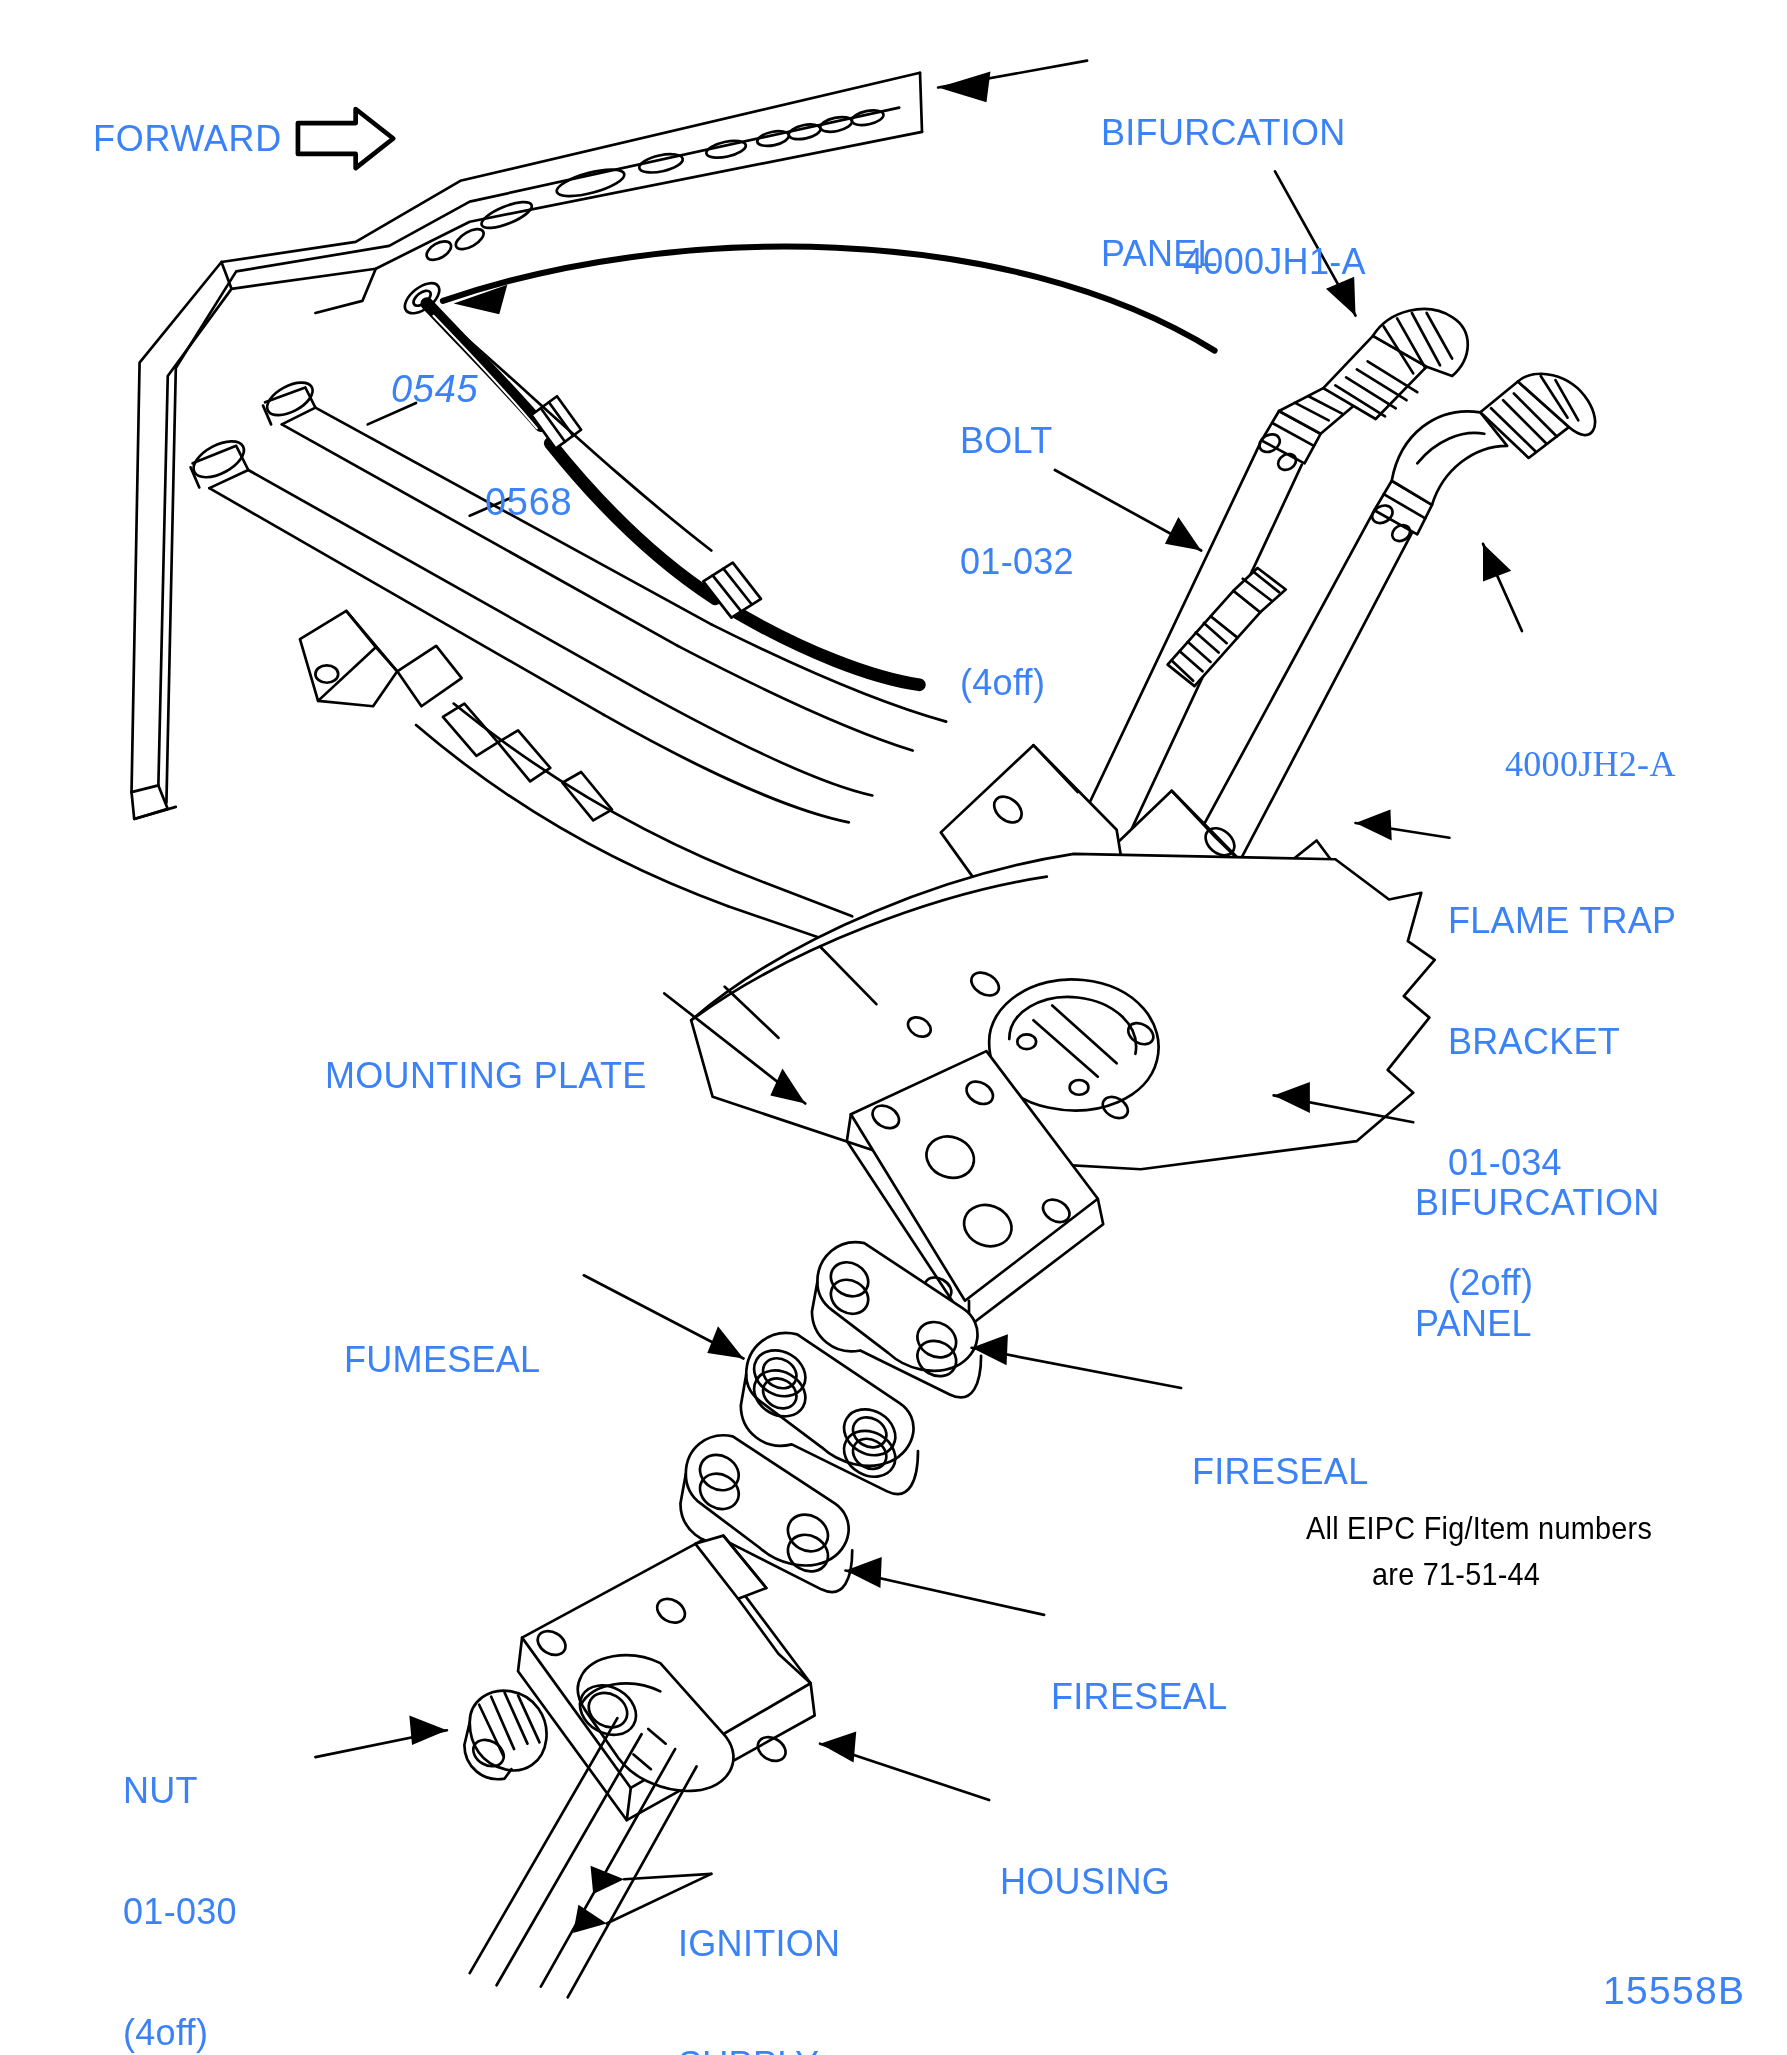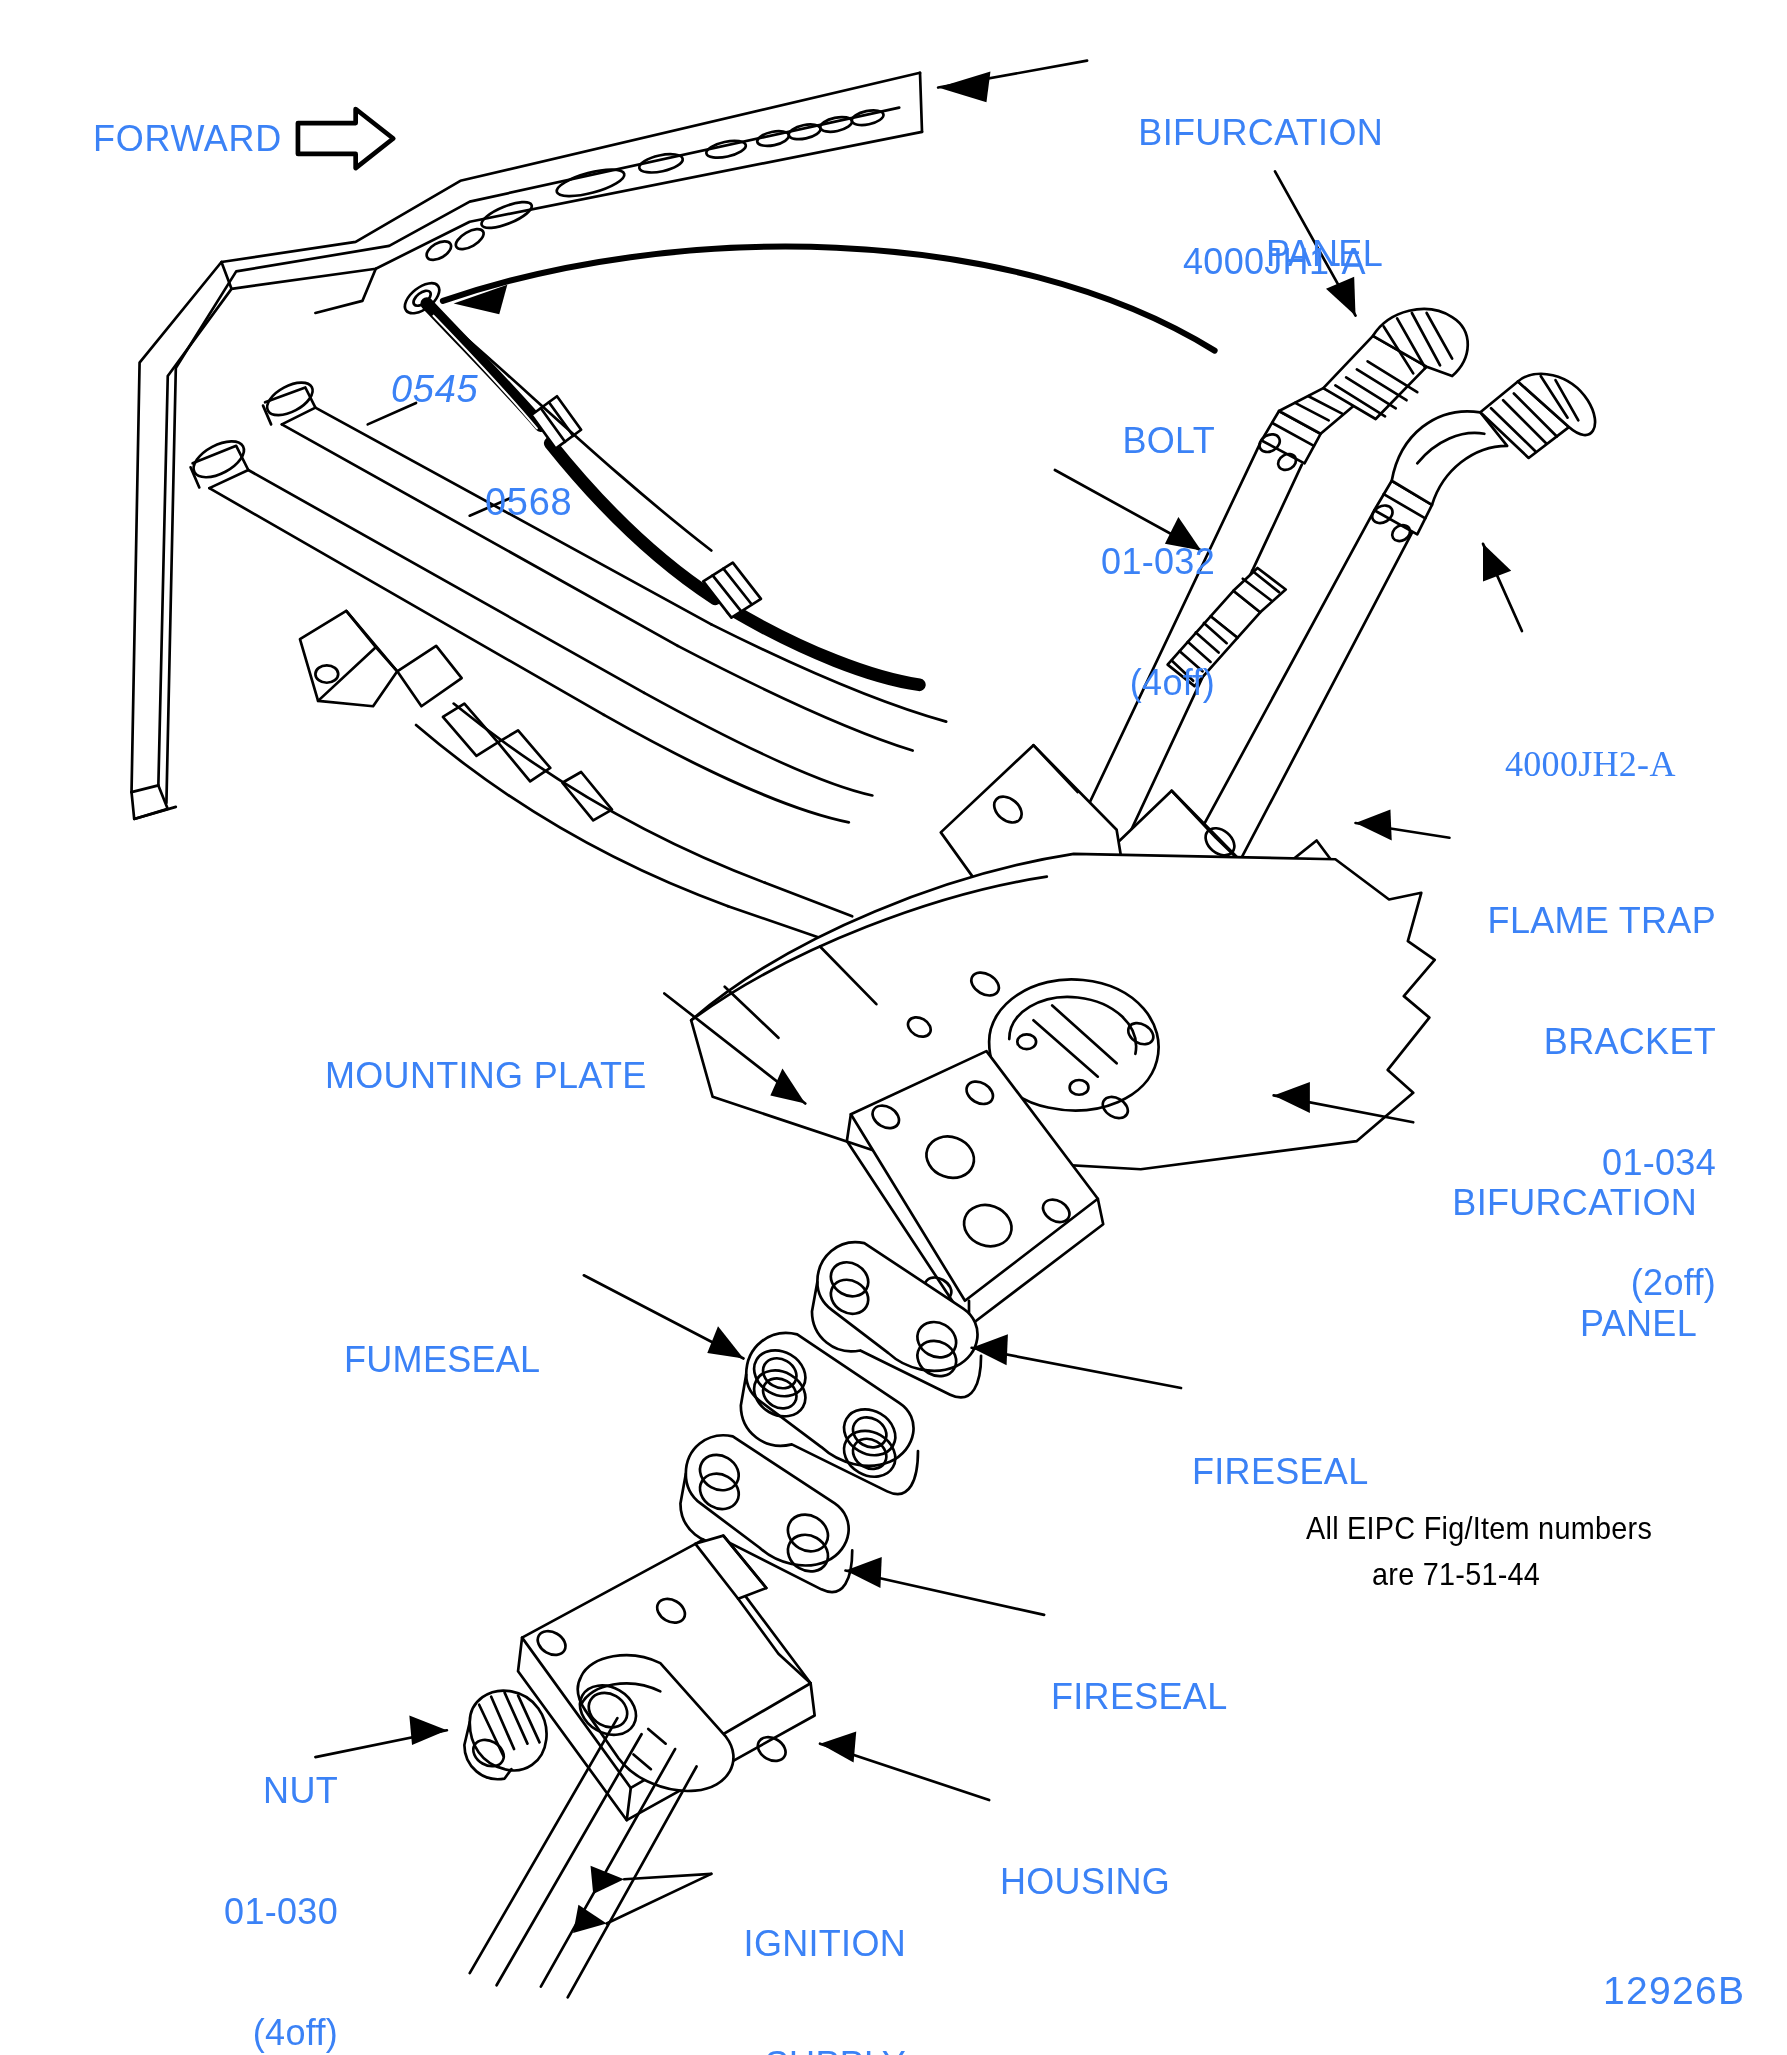--- a/index.html
+++ b/index.html
@@ -22,21 +22,21 @@
   }
   .big{font-size:36px;}
   .num{font-size:38px;letter-spacing:0.7px;}
   .note{
     font-family:"Liberation Sans",sans-serif;
     font-size:32px;
     letter-spacing:0.3px;
     transform:scaleX(0.9);
     transform-origin:left top;
   }
-  .ctr{text-align:right;}
+  .ctr{text-align:left;}
   .drawno{font-size:39px;letter-spacing:1.3px;}
 </style>
 </head>
 <body>
 
 <div id="sheet">
 
   <svg id="art" viewBox="0 0 2663 3063" xmlns="http://www.w3.org/2000/svg">
     <defs>
       <marker id="ah" markerWidth="13" markerHeight="13" refX="11" refY="5" orient="auto" markerUnits="strokeWidth">
@@ -457,16 +457,16 @@
   <div class="lbl big" style="left:93px;top:119px;letter-spacing:0.7px;">FORWARD</div>
 
   <div class="lbl num" style="left:391px;top:368px;font-style:italic;">0545</div>
   <div class="lbl num" style="left:485px;top:481px;">0568</div>
 
   <div style="position:absolute;left:1306px;top:1510px;width:537px;">
     <div class="note">All  EIPC  Fig/Item numbers</div>
     <div class="note" style="margin-left:66px;margin-top:9.4px;">are  71-51-44</div>
   </div>
 
-  <div class="lbl drawno" style="left:1603px;top:1969px;">12926B</div>
+  <div class="lbl drawno" style="left:1603px;top:1969px;">15558B</div>
 
 </div>
 
 
 </body></html>

